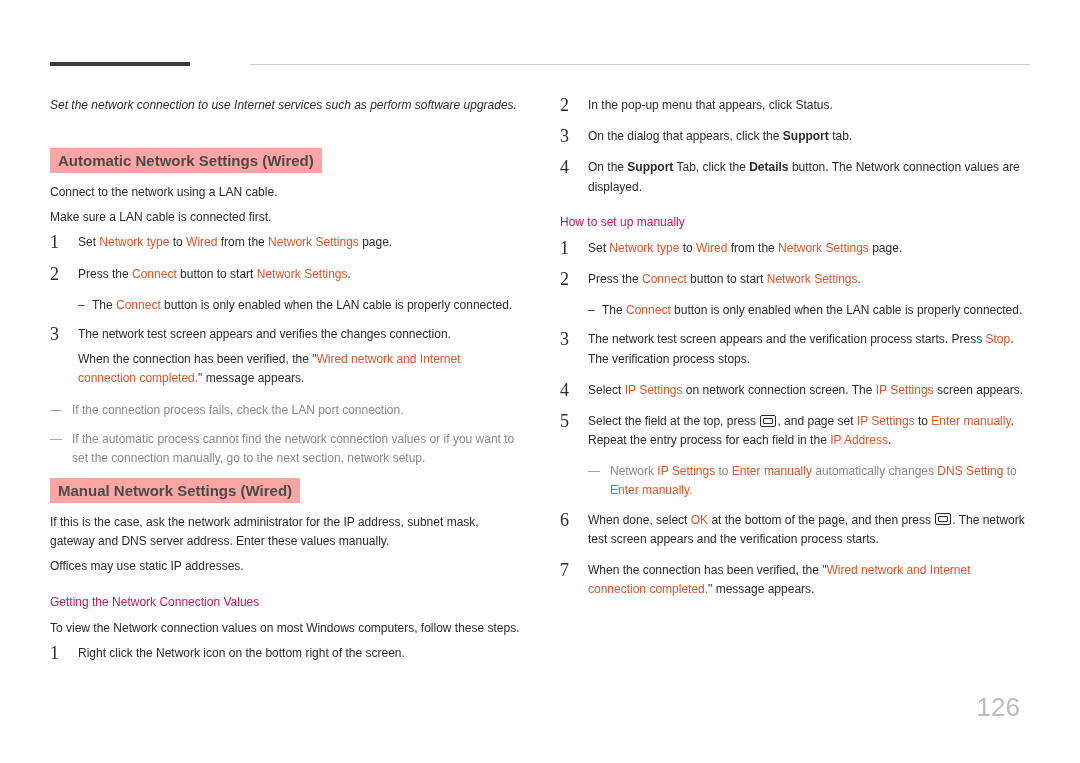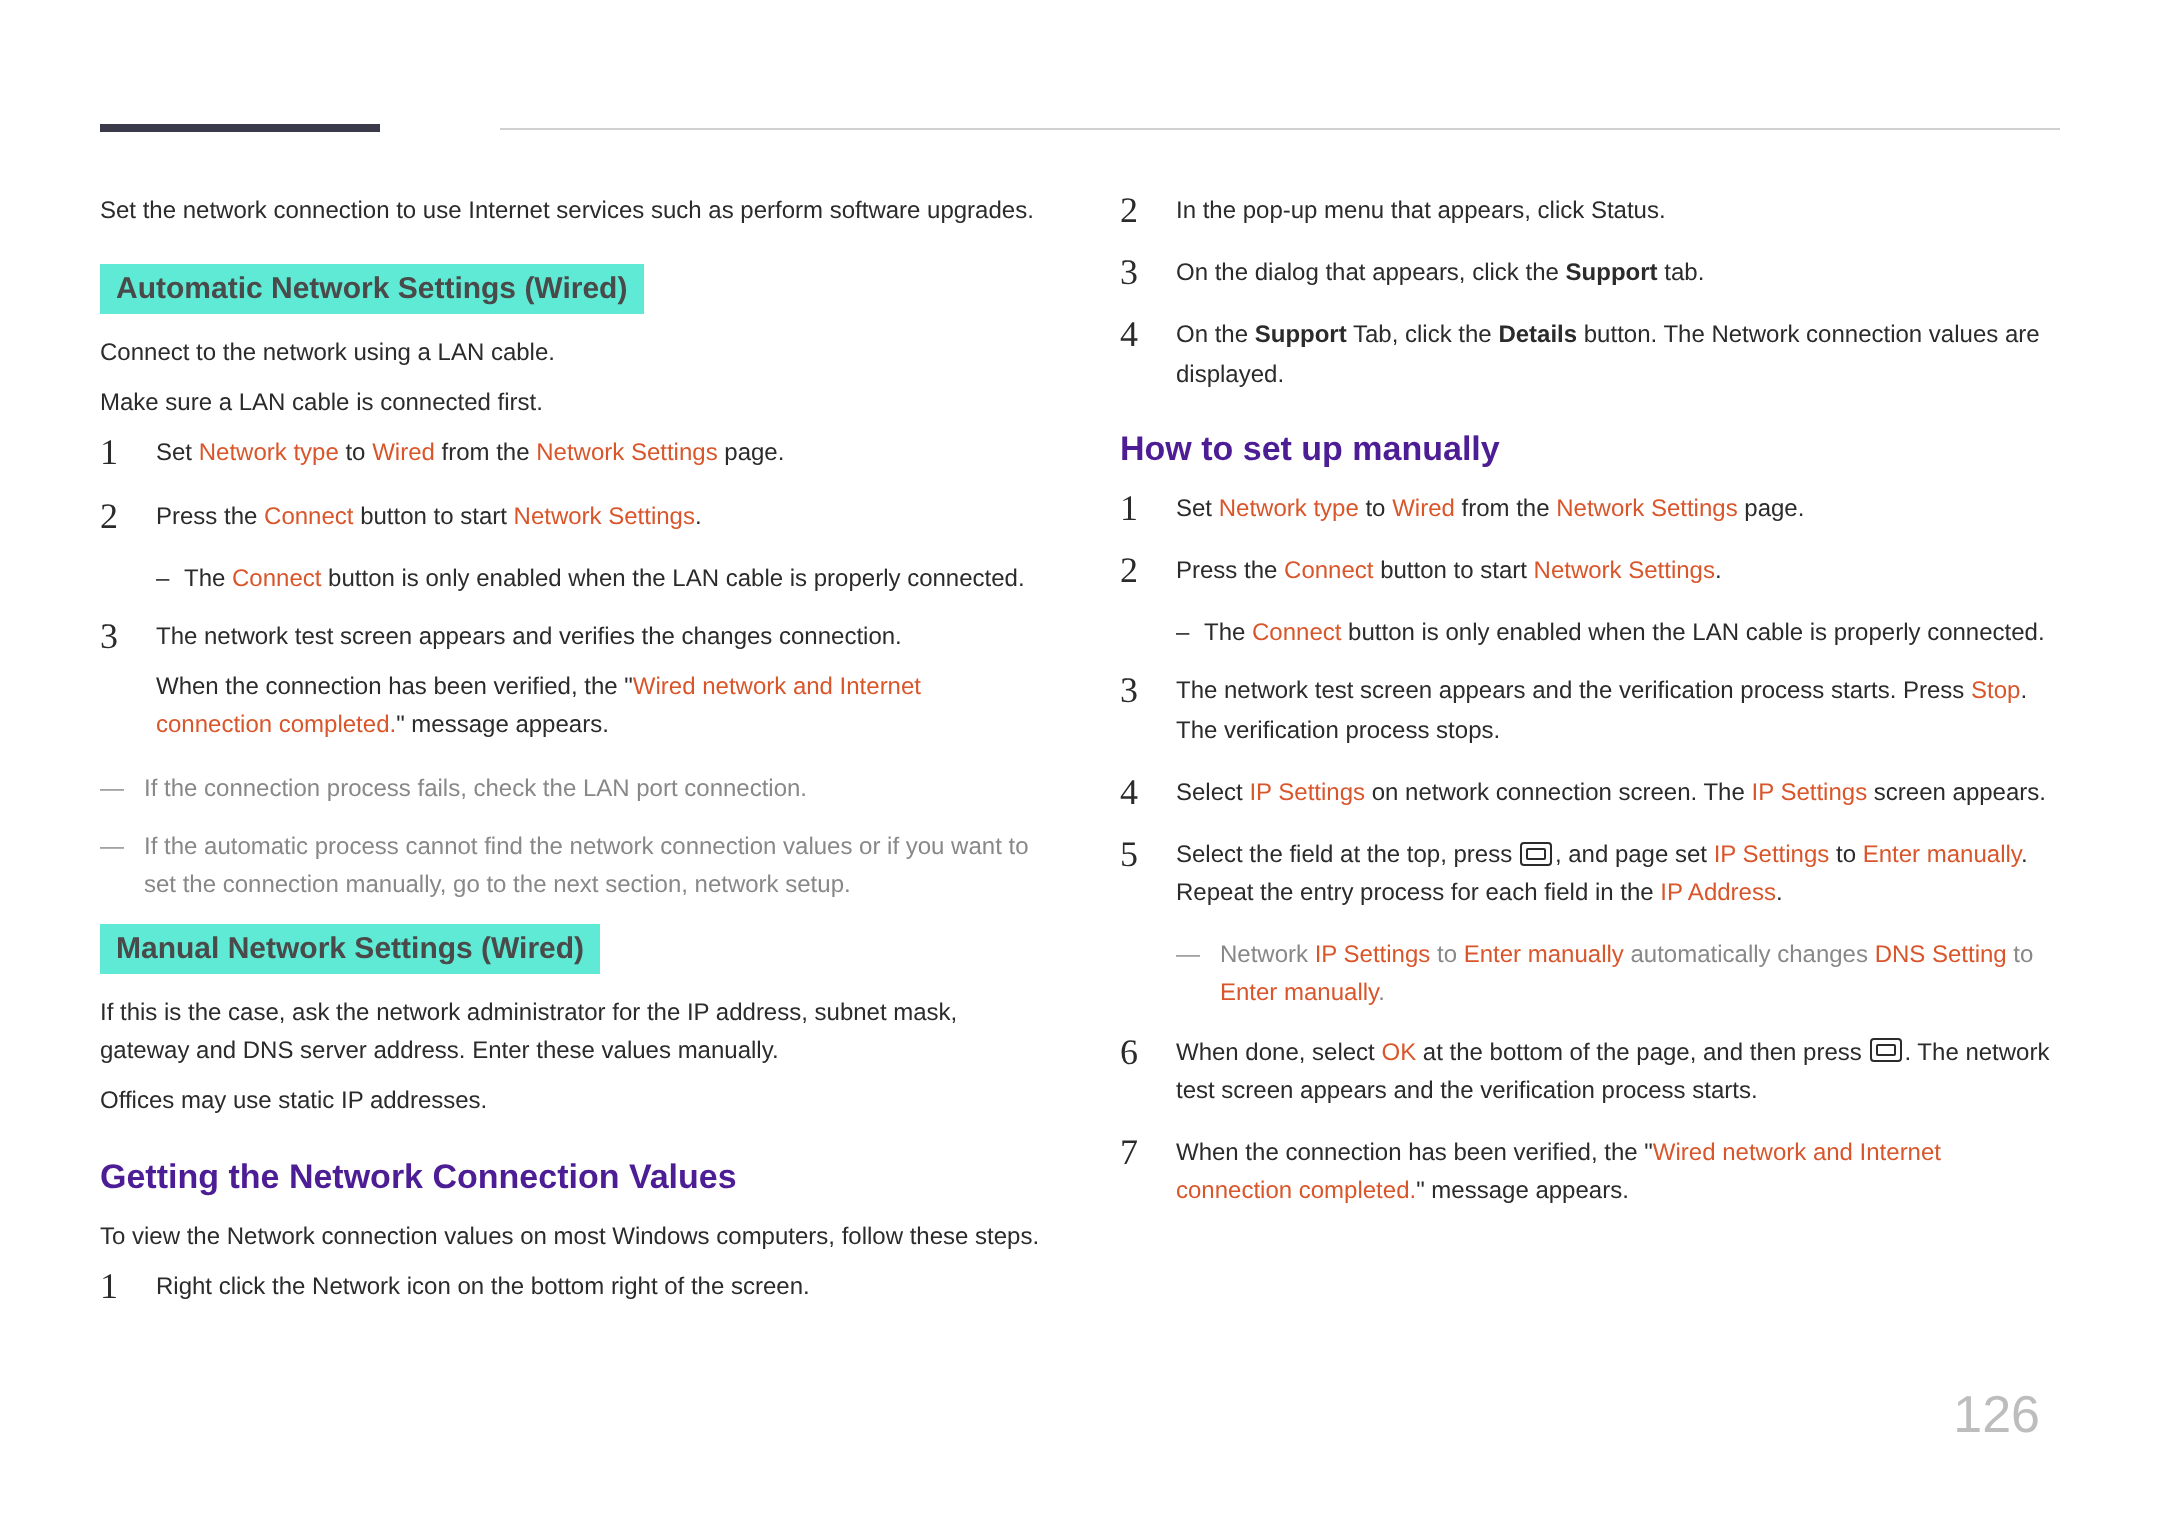--- a/index.html
+++ b/index.html
@@ -32,42 +32,43 @@
   .columns {
     display: flex;
     gap: 40px;
     margin-top: 56px;
   }
   .col {
     flex: 1;
     min-width: 0;
   }
   .intro {
-    margin-bottom: 18px;
+    margin-bottom: 34px;
     line-height: 1.5;
+    font-style: italic;
   }
   .section-heading {
     display: inline-block;
-    background: #5eead4;
+    background: #fca5a5;
     color: #4a4a4a;
     font-weight: bold;
     font-size: 15px;
     padding: 4px 8px;
     margin-bottom: 10px;
   }
   .para {
     line-height: 1.6;
     margin-bottom: 6px;
   }
   .sub-heading {
-    font-weight: bold;
-    font-size: 17px;
+    font-weight: normal;
+    font-size: 12px;
     margin-top: 18px;
     margin-bottom: 10px;
-    color: #4c1d95;
+    color: #be185d;
   }
   .step {
     display: flex;
     align-items: flex-start;
     gap: 14px;
     margin-bottom: 12px;
   }
   .step-num {
     font-size: 18px;
     font-weight: 400;

